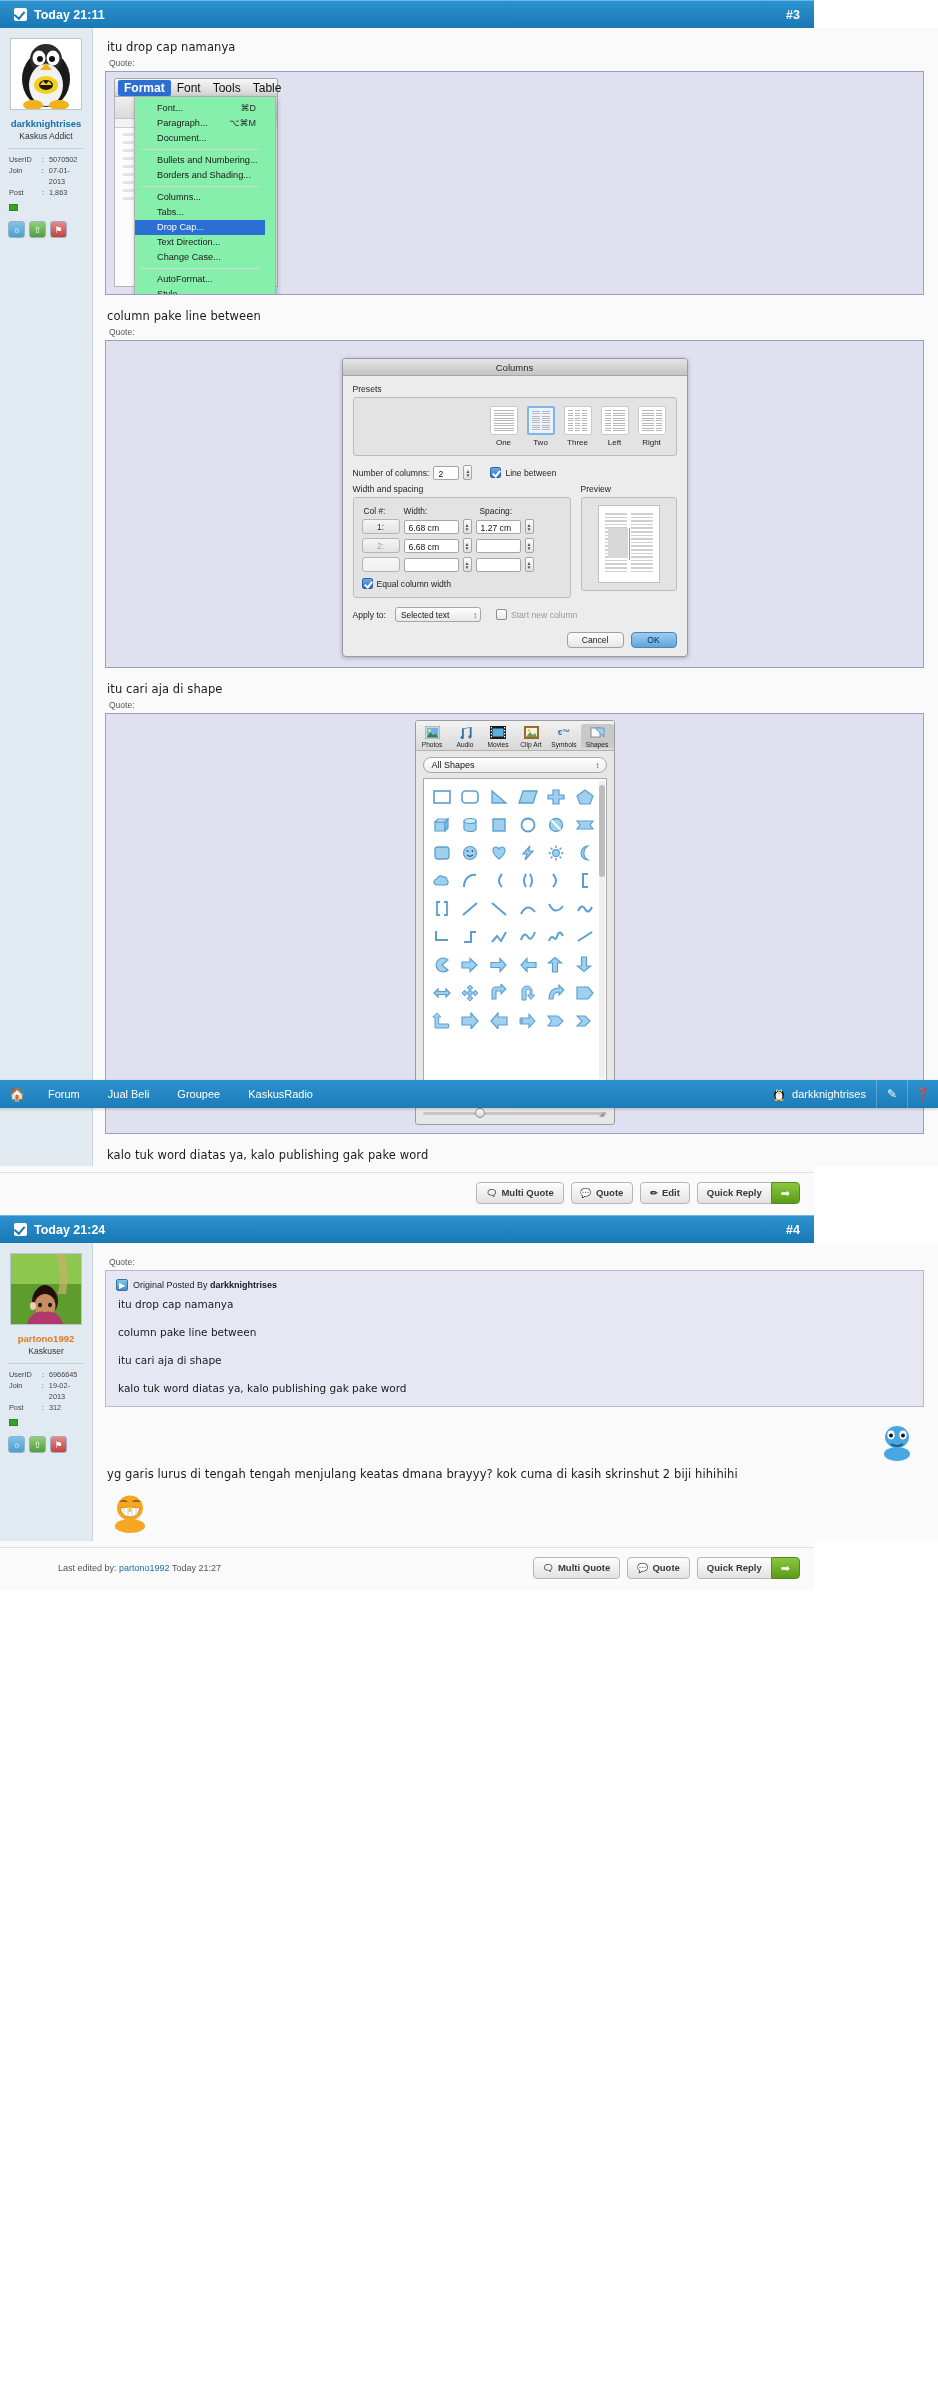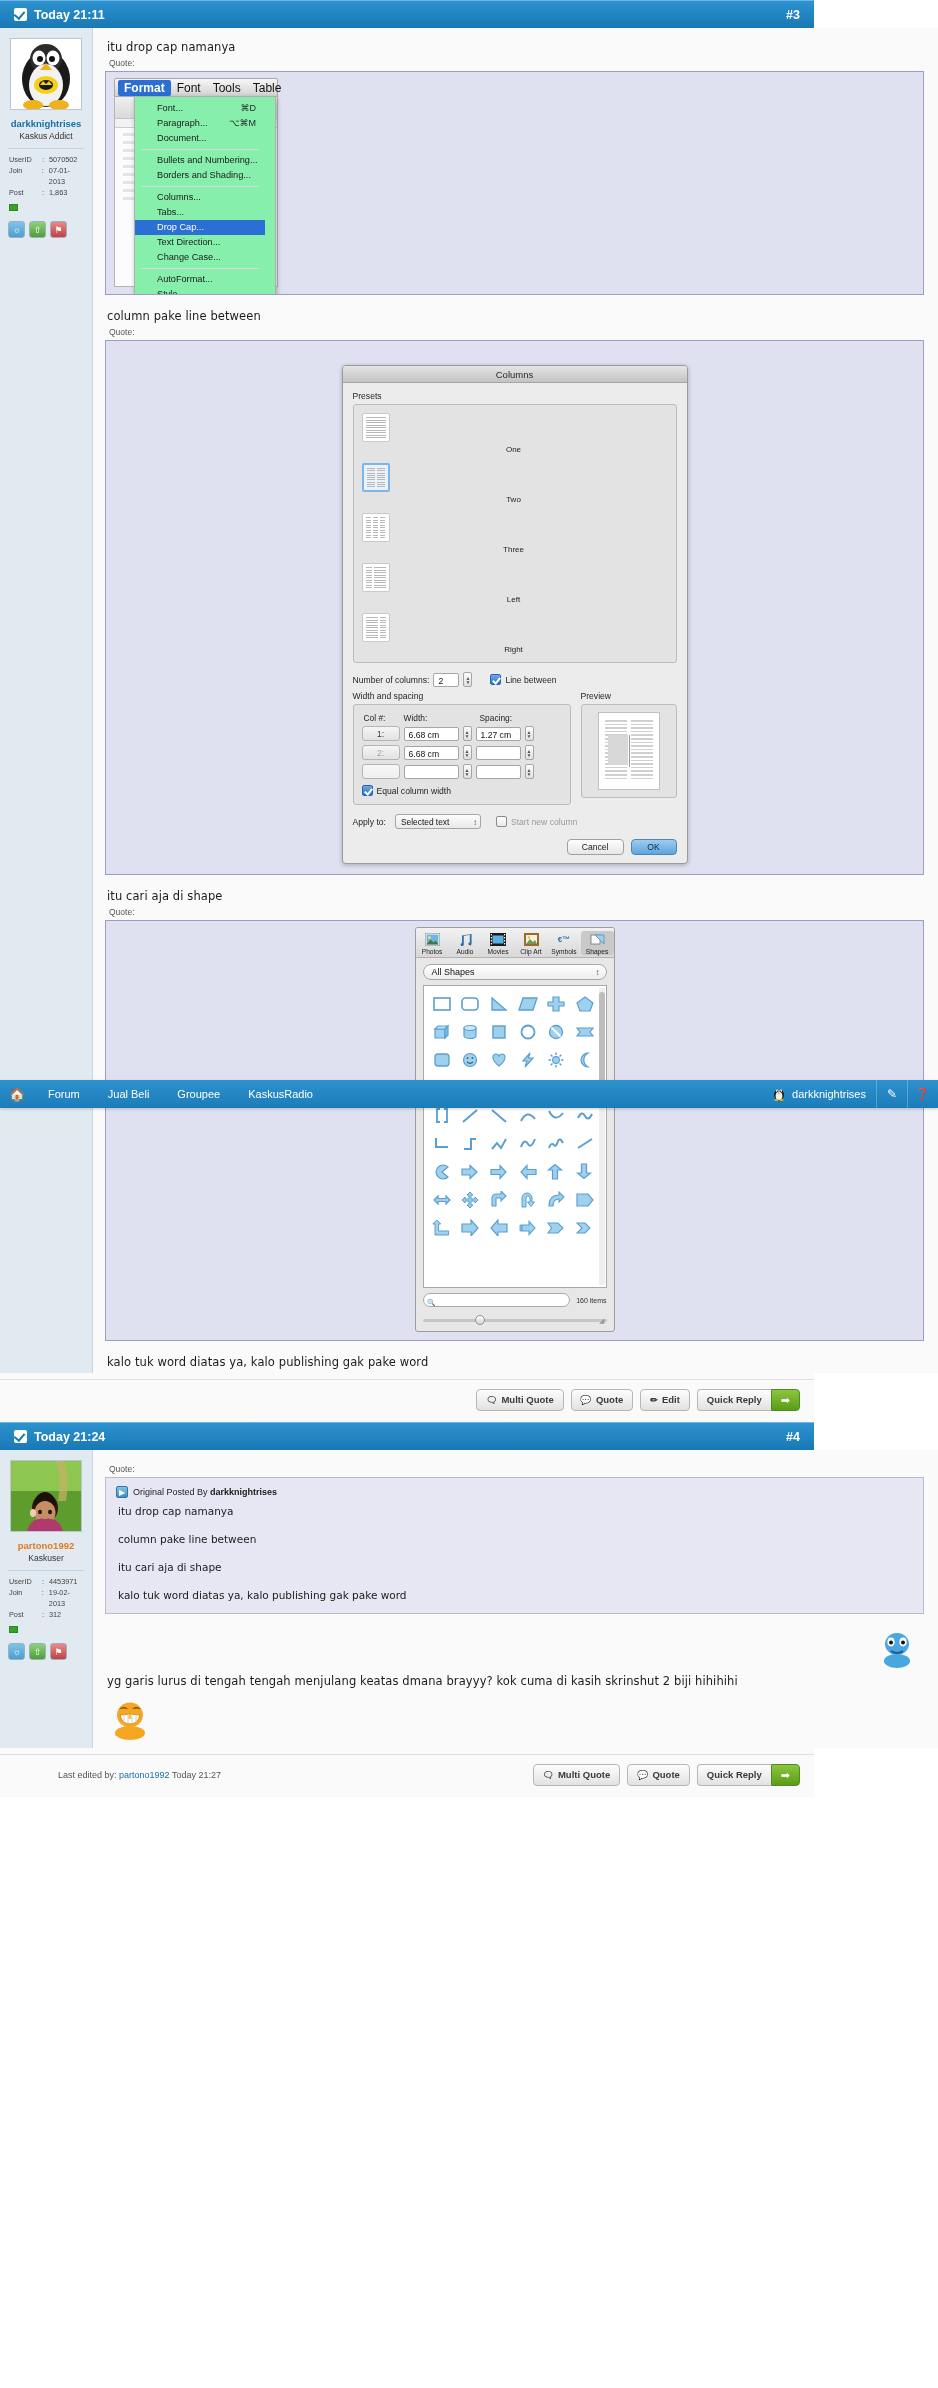--- a/index.html
+++ b/index.html
@@ -124,37 +124,37 @@
   .fmt-bg-doc {
     position: absolute; left: 8px; top: 25px; width: 164px; height: 190px;
     background: #fcfcfc; border: 1px solid #b5b5b5; border-top: none;
     overflow: hidden;
   }
   .fmt-bg-doc .toolrow { height: 22px; background: linear-gradient(#efefef,#dadada); border-bottom:1px solid #c4c4c4;}
   .fmt-bg-doc .ruler { height: 9px; background:#f2f2f2; border-bottom: 1px solid #ccc; }
   .fmt-bg-doc .line { height: 3px; background: #e4e4e4; margin: 5px 8px; }
 
   
-  .col-shot { background: #dfe0f0; padding: 24px 0 10px 0; }
+  .col-shot { background: #dfe0f0; padding: 17px 0 10px 0; }
   .col-dialog {
     width: 346px; margin: 0 auto;
     background: #ececec; border: 1px solid #9a9a9a; border-radius: 4px;
     box-shadow: 0 1px 4px rgba(0,0,0,.25);
     overflow: hidden;
   }
   .col-title {
     height: 17px; background: linear-gradient(#e5e5e5,#c3c3c3);
     border-bottom: 1px solid #a5a5a5;
     text-align: center; font-size: 9.5px; color: #2b2b2b;
     line-height: 17px; font-weight: 500;
   }
   .col-inner { padding: 8px 10px 8px 10px; }
   .grp-label { font-size: 8.6px; color: #1e1e1e; margin-bottom: 3px; font-weight: 500;}
   .grp-box { border: 1px solid #bcbcbc; background: #e3e3e3; border-radius: 3px; padding: 8px; }
-  .presets { display: flex; justify-content: flex-end; gap: 9px; padding-right: 2px; flex-direction: column; }
+  .presets { display: flex; justify-content: flex-end; gap: 9px; padding-right: 2px; }
   .preset { text-align: center; }
   .preset .pv {
     width: 28px; height: 29px; background: #fff; border: 1px solid #c9c9c9;
     border-radius: 2px; padding: 3px; display:flex; gap:2px;
   }
   .preset.on .pv { border: 2px solid #7fb4e8; background: #eaf3fc; }
   .preset .pcol { flex:1; display:flex; flex-direction:column; gap:1.6px; }
   .preset .pcol i { display:block; height:1.6px; background:#b8b8b8; }
   .preset .cap { font-size: 8px; color: #1e1e1e; margin-top: 3px; }
   .numcols-row { display: flex; align-items: center; gap: 4px; margin: 9px 0 4px 0; }
@@ -1166,21 +1166,21 @@
           <path d="M16 70 q4 -14 18 -12 q14 -2 18 12z" fill="#b03a6d"></path>
           <ellipse cx="22" cy="52" rx="3" ry="4" fill="#f0cdb0"></ellipse>
         </svg>
       </div>
       <div class="uname" style="color:#e07b1e">partono1992</div>
       <div class="utitle">Kaskuser</div>
       <div class="divider"></div>
       <div class="stat">
         <span class="k">UserID</span>
         <span class="s">:</span>
-          <span>4453971</span>
+          <span>6966645</span>
       </div>
       <div class="stat">
         <span class="k">Join</span>
         <span class="s">:</span>
           <span>19-02-2013</span>
       </div>
       <div class="stat">
         <span class="k">Post</span>
         <span class="s">:</span>
           <span>312</span>

